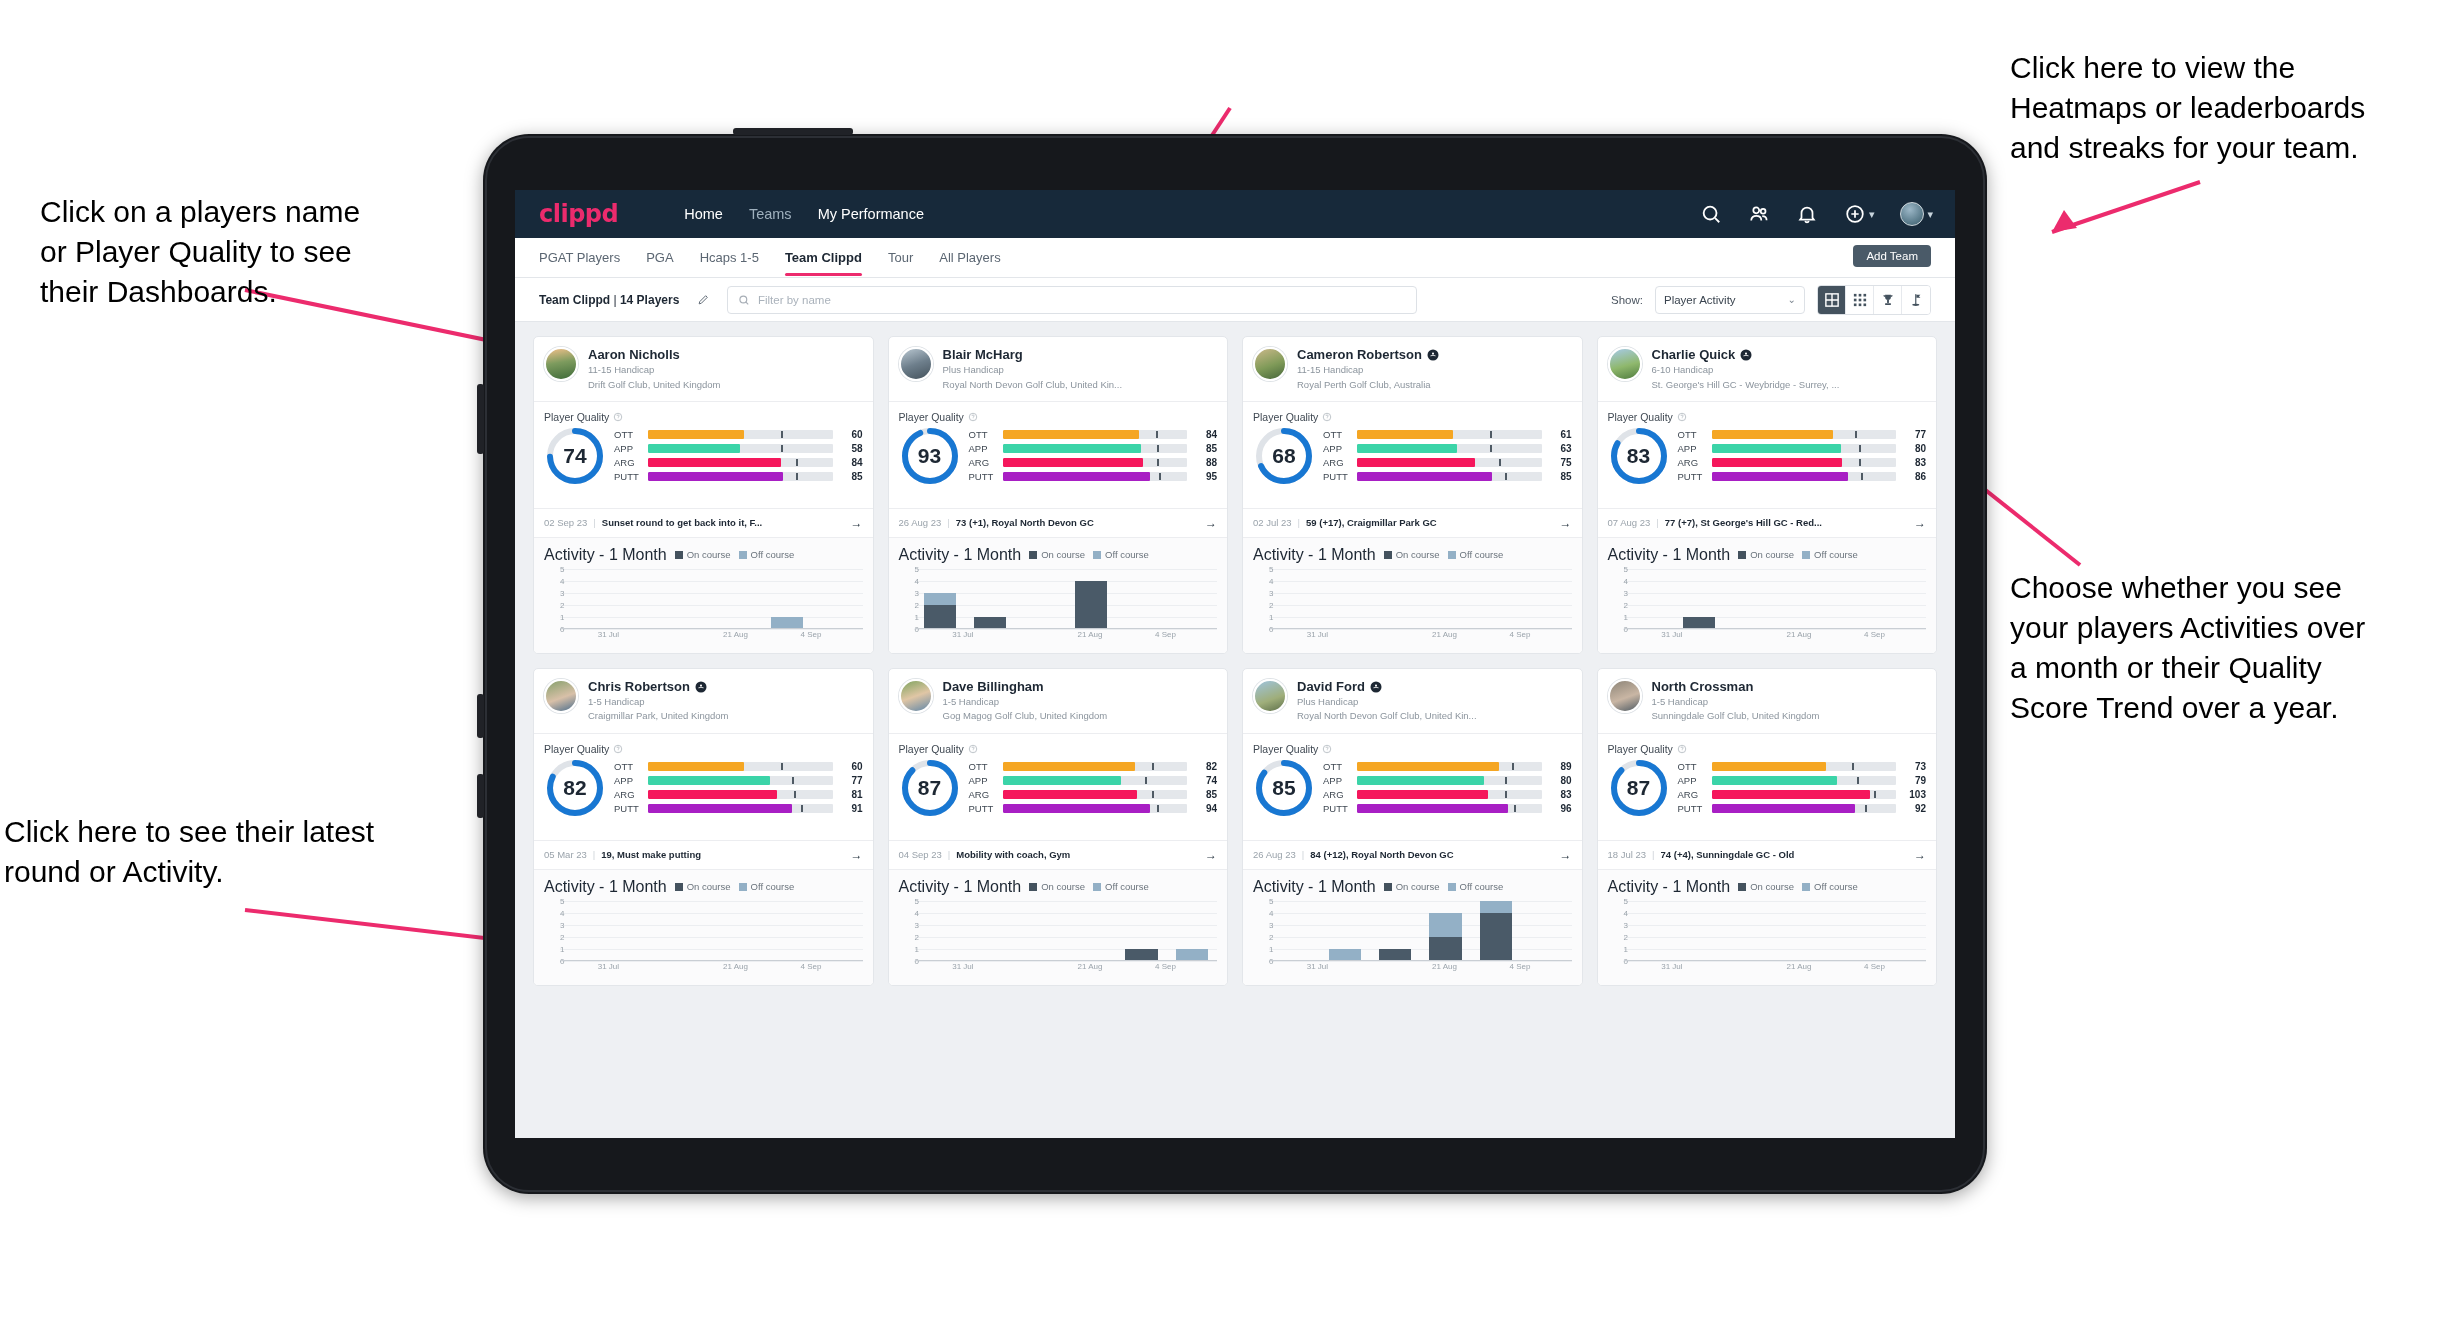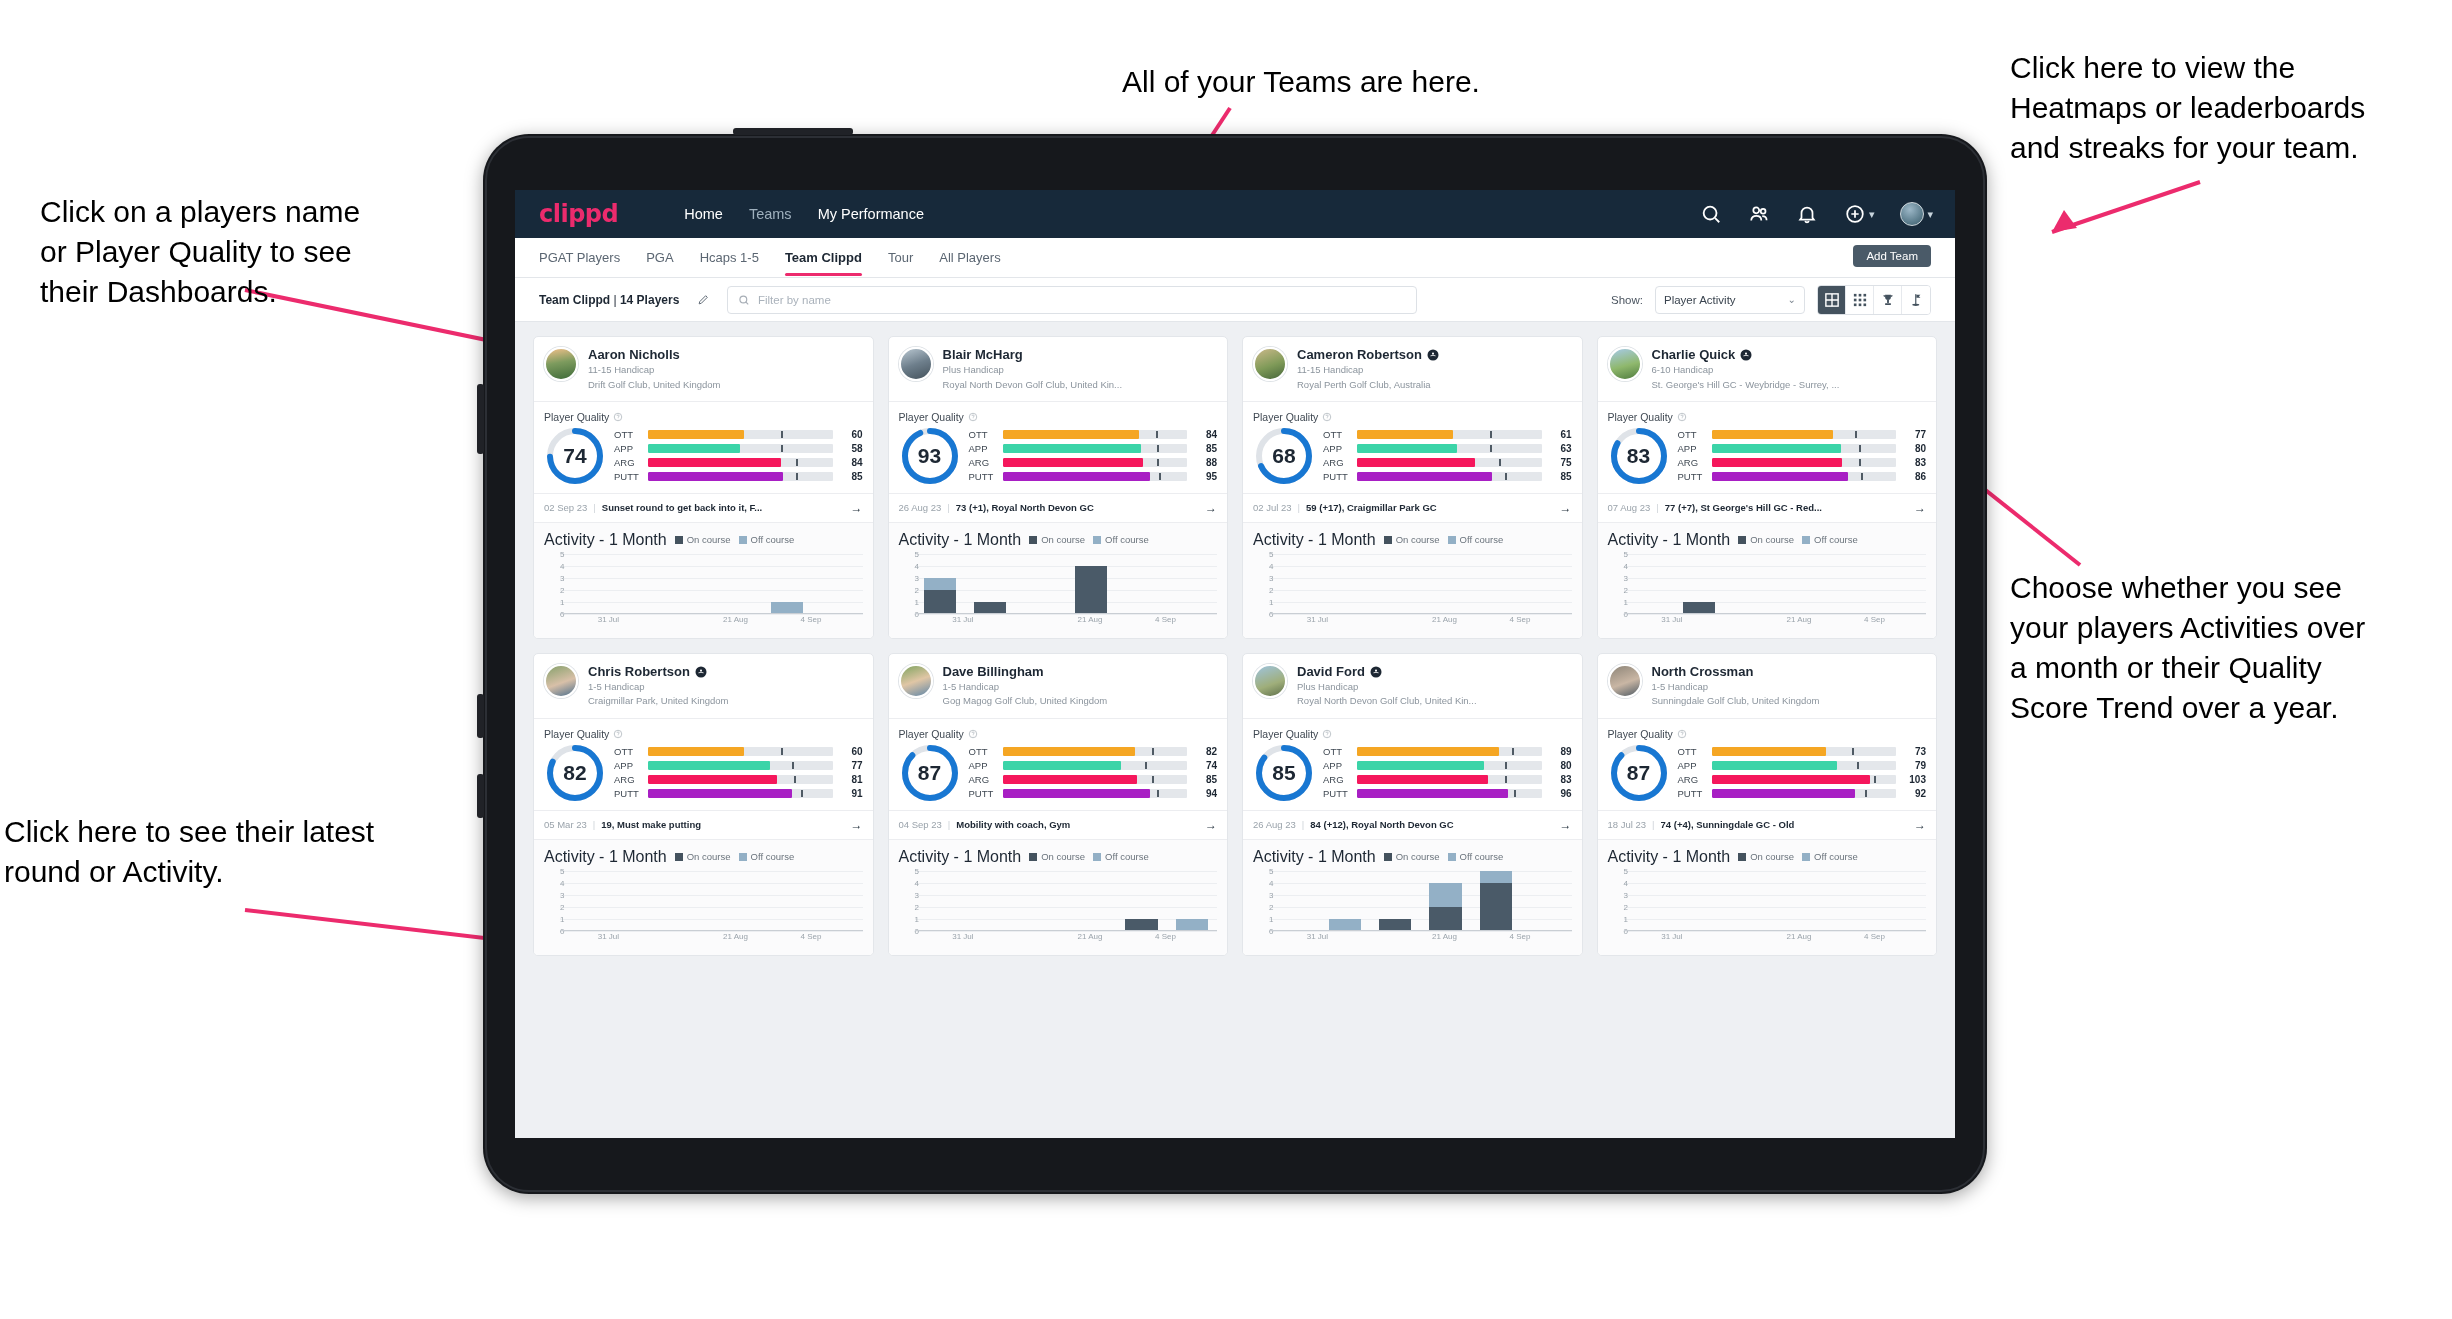--- a/index.html
+++ b/index.html
@@ -179,21 +179,21 @@
     flex: 1; height: 9px; background: #e4e7eb; border-radius: 1px;
     position: relative; overflow: hidden;
   }
   .bfill { position: absolute; left: 0; top: 0; bottom: 0; border-radius: 1px; }
   .btick { position: absolute; top: 1px; bottom: 1px; width: 2px; background: #4f5a64; }
   .bval { font-size: 10px; font-weight: 700; color: #1d2733; width: 24px; text-align: right; }
 
   .roundrow {
     border-top: 1px solid #ecedf0; border-bottom: 1px solid #ecedf0;
     display: flex; align-items: center; gap: 6px;
-    padding: 7px 10px; font-size: 9.5px; color: #1d2733;
+    padding: 7px 10px; font-size: 9.5px; color: #1d2733; margin-top: 15px;
   }
   .rdate { color: #9aa3ab; }
   .rsep { color: #cfd4d9; }
   .rtext { font-weight: 700; white-space: nowrap; overflow: hidden; text-overflow: ellipsis; flex: 1; }
   .rarrow { color: #2b3views; color:#22303c; font-size: 12px; }
 
   .activity { padding: 8px 10px 10px 10px; background: #fbfbfc; }
   .a-head { display: flex; align-items: center; gap: 8px; margin-bottom: 5px; }
   .a-title { font-size: 16px; font-weight: 400; color: #1d2733; }
   .leg { display: flex; align-items: center; gap: 4px; font-size: 9.5px; color: #6a737c; }
@@ -228,21 +228,20 @@
     </g>
     <g fill="#ec2b6d">
       <polygon points="1140,245 1121,224 1144,221"></polygon>
       <polygon points="2052,232 2077,228 2064,210"></polygon>
       <polygon points="670,378 645,372 652,390"></polygon>
       <polygon points="1790,335 1804,358 1814,340"></polygon>
       <polygon points="672,960 648,953 652,972"></polygon>
     </g>
   </svg>
 
-  <div class="annot" style="left:1122px;top:62px;">All of your Teams are here.</div>
   <div class="annot" style="left:2010px;top:48px;">Click here to view the
 Heatmaps or leaderboards
 and streaks for your team.</div>
   <div class="annot" style="left:16px;top:192px;margin-left:24px;">Click on a players name
 or Player Quality to see
 their Dashboards.</div>
   <div class="annot" style="left:4px;top:812px;">Click here to see their latest
 round or Activity.</div>
   <div class="annot" style="left:2010px;top:568px;">Choose whether you see
 your players Activities over

